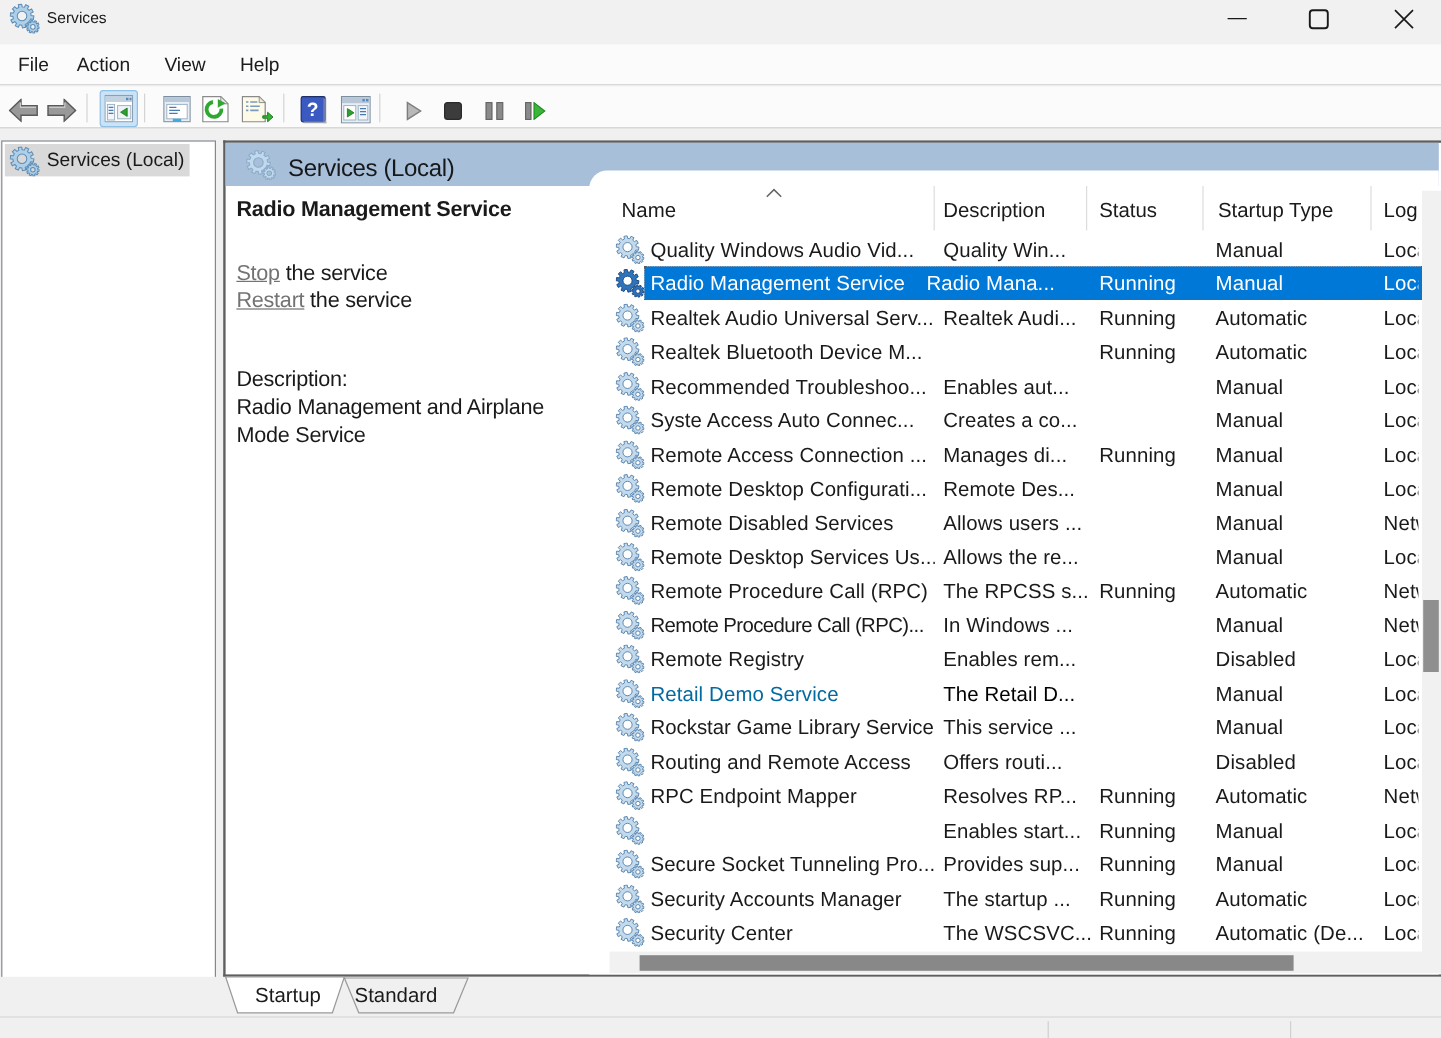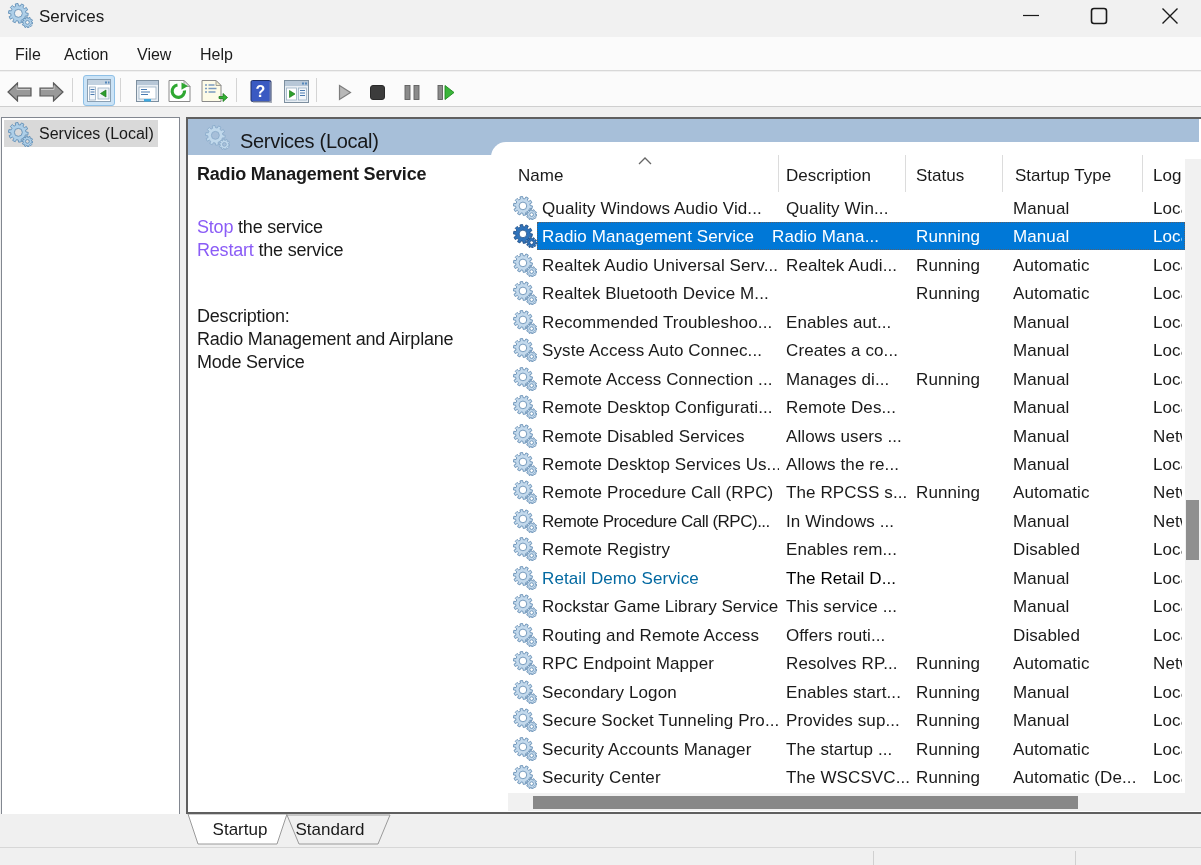--- a/index.html
+++ b/index.html
@@ -13,42 +13,42 @@
 #treesel{left:2px;top:2px;width:154px;height:27px;background:#d9d9d9}
 #rightpane{left:186px;top:117px;width:1015px;height:697px;background:#fff;border:2px solid #5f5f5f;border-right:none}
 #blueband{left:0;top:0;width:1011px;height:36px;background:#a7bfd9}
 #listbox{left:303px;top:23px;width:708px;height:670px;background:#fff;border-top-left-radius:15px}
 .hdrtxt{position:absolute;font-size:17px;color:#1a1a1a;white-space:nowrap}
 .hsep{position:absolute;width:1px;background:#dcdcdc}
 .row{position:absolute;height:28px;font-size:17px;white-space:nowrap}
 .cell{position:absolute;white-space:nowrap;letter-spacing:0.1px}
 .namec{width:237px;overflow:hidden}
 .selrow{background:#0078d7;color:#fff}
-a.lnk{color:#8b5cf6;}
+a.lnk{color:#737373;text-decoration:underline}
 #tabs{left:0;top:814px;width:1201px;height:33px;background:#f0f0f0}
 #statusbar{left:0;top:847px;width:1201px;height:18px;background:#f0f0f0;border-top:1px solid #d7d7d7}
 .ssep{position:absolute;top:3px;width:1px;height:15px;background:#d0d0d0}
 .tab{position:absolute;top:1px;height:29px;font-size:17px;text-align:center;line-height:29px}
 svg{display:block}
 </style></head>
 <body>
 <svg width="0" height="0" style="position:absolute">
 <defs>
 <g id="gearshape">
 <path d="M23.5,12.0 L23.0,15.2 L20.3,14.9 L19.4,16.8 L21.3,18.8 L19.0,21.1 L17.0,19.2 L15.1,20.2 L15.6,22.9 L12.4,23.5 L11.8,20.8 L9.7,20.5 L8.4,22.9 L5.5,21.5 L6.7,19.0 L5.1,17.5 L2.7,18.8 L1.2,15.9 L3.6,14.6 L3.2,12.4 L0.5,12.0 L1.0,8.8 L3.7,9.1 L4.6,7.2 L2.7,5.2 L5.0,2.9 L7.0,4.8 L8.9,3.8 L8.4,1.1 L11.6,0.5 L12.2,3.2 L14.3,3.5 L15.6,1.1 L18.5,2.5 L17.3,5.0 L18.9,6.5 L21.3,5.2 L22.8,8.1 L20.4,9.4 L20.8,11.6 Z M16.6,12 A4.6,4.6 0 1,0 7.4,12 A4.6,4.6 0 1,0 16.6,12 Z" fill-rule="evenodd" class="g1"></path>
 <path d="M28.8,22.5 L28.5,24.3 L27.0,24.1 L26.5,25.1 L27.6,26.2 L26.4,27.5 L25.2,26.4 L24.2,27.0 L24.4,28.5 L22.7,28.8 L22.4,27.3 L21.2,27.1 L20.6,28.5 L19.0,27.7 L19.6,26.3 L18.8,25.5 L17.4,26.2 L16.6,24.6 L17.9,23.9 L17.7,22.7 L16.2,22.5 L16.5,20.7 L18.0,20.9 L18.5,19.9 L17.4,18.8 L18.6,17.5 L19.8,18.6 L20.8,18.0 L20.6,16.5 L22.3,16.2 L22.6,17.7 L23.8,17.9 L24.4,16.5 L26.0,17.3 L25.4,18.7 L26.2,19.5 L27.6,18.8 L28.4,20.4 L27.1,21.1 L27.3,22.3 Z M24.7,22.5 A2.2,2.2 0 1,0 20.3,22.5 A2.2,2.2 0 1,0 24.7,22.5 Z" fill-rule="evenodd" class="g2"></path>
 </g>
 </defs>
 </svg>
 
 <div class="abs" id="titlebar">
   <svg class="abs" style="left:8px;top:3px" width="25" height="25" viewBox="0 0 29 29">
       <use href="#gearshape" style="--x:0" fill="#aecfe8" stroke="#5e8db6" stroke-width="1"></use>
     </svg>
-  <div class="abs" style="left:39px;top:7px;font-size:17px;color:#191919">Services</div>
+  <div class="abs" style="left:39px;top:7px;font-size:13px;color:#191919">Services</div>
   <svg class="abs" style="left:1022px;top:6px" width="18" height="18" viewBox="0 0 18 18">
       <line x1="1" y1="9.5" x2="17" y2="9.5" stroke="#1a1a1a" stroke-width="1.2"></line>
     </svg>
   <svg class="abs" style="left:1090px;top:7px" width="18" height="18" viewBox="0 0 18 18">
       <rect x="1.5" y="1.5" width="15" height="15" rx="2.5" fill="none" stroke="#1a1a1a" stroke-width="1.6"></rect>
     </svg>
   <svg class="abs" style="left:1161px;top:7px" width="18" height="18" viewBox="0 0 18 18">
       <path d="M1.5,1.5 L16.5,16.5 M16.5,1.5 L1.5,16.5" stroke="#1a1a1a" stroke-width="1.4"></path>
     </svg>
 </div>
@@ -289,21 +289,20 @@
       <use href="#gearshape" fill="#c3d9ec" stroke="#5d88b0" stroke-width="1"></use>
     </svg>
 <div class="cell namec" style="left:34px;top:504px;color:#1a1a1a">RPC Endpoint Mapper</div>
 <div class="cell" style="left:278px;top:504px;color:#1a1a1a">Resolves RP...</div>
 <div class="cell" style="left:408px;top:504px;color:#1a1a1a">Running</div>
 <div class="cell" style="left:505px;top:504px;color:#1a1a1a">Automatic</div>
 <div class="cell" style="left:645px;top:504px;width:29px;overflow:hidden;color:#1a1a1a">Network S</div>
 <svg class="abs" style="left:5px;top:530px" width="24" height="24" viewBox="0 0 29 29">
       <use href="#gearshape" fill="#c3d9ec" stroke="#5d88b0" stroke-width="1"></use>
     </svg>
-<div class="cell namec" style="left:34px;top:533px;color:#1a1a1a">Secondary Logon</div>
 <div class="cell" style="left:278px;top:533px;color:#1a1a1a">Enables start...</div>
 <div class="cell" style="left:408px;top:533px;color:#1a1a1a">Running</div>
 <div class="cell" style="left:505px;top:533px;color:#1a1a1a">Manual</div>
 <div class="cell" style="left:645px;top:533px;width:29px;overflow:hidden;color:#1a1a1a">Local Syste</div>
 <svg class="abs" style="left:5px;top:558px" width="24" height="24" viewBox="0 0 29 29">
       <use href="#gearshape" fill="#c3d9ec" stroke="#5d88b0" stroke-width="1"></use>
     </svg>
 <div class="cell namec" style="left:34px;top:561px;color:#1a1a1a">Secure Socket Tunneling Pro...</div>
 <div class="cell" style="left:278px;top:561px;color:#1a1a1a">Provides sup...</div>
 <div class="cell" style="left:408px;top:561px;color:#1a1a1a">Running</div>

